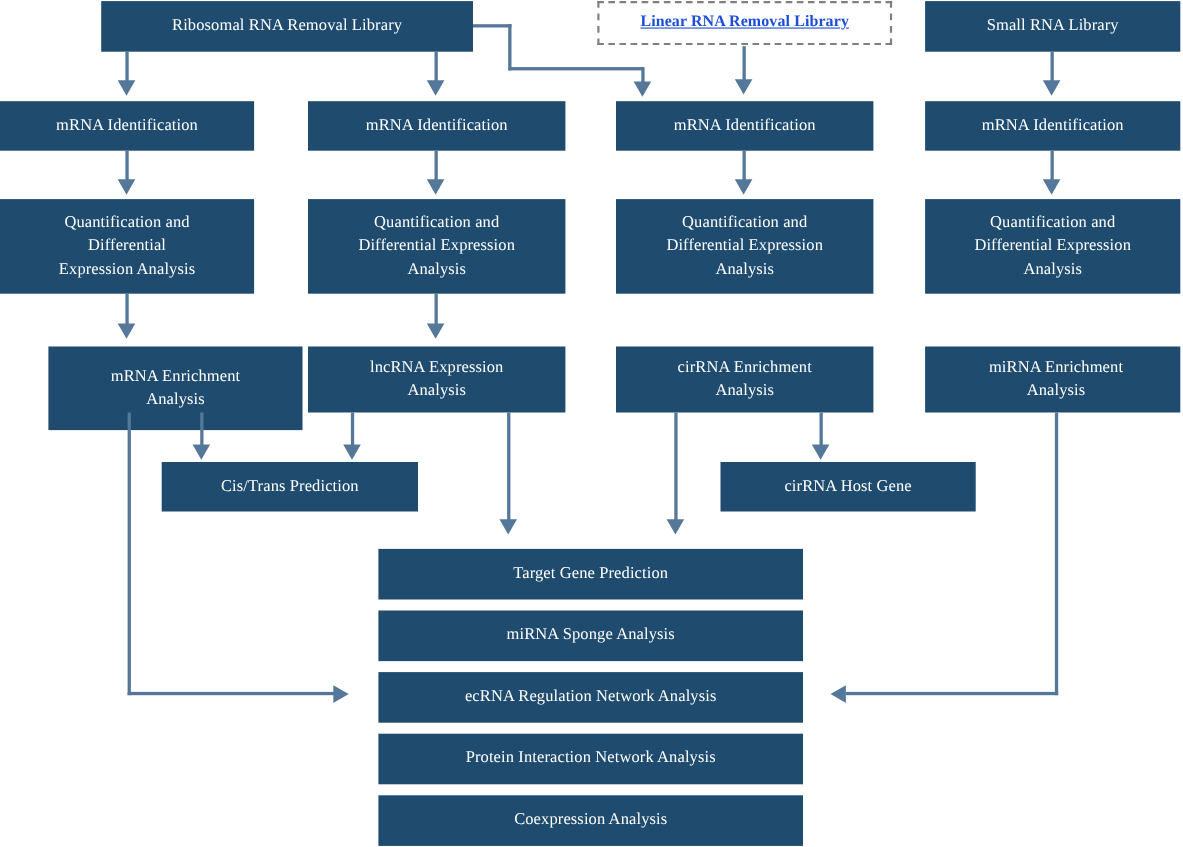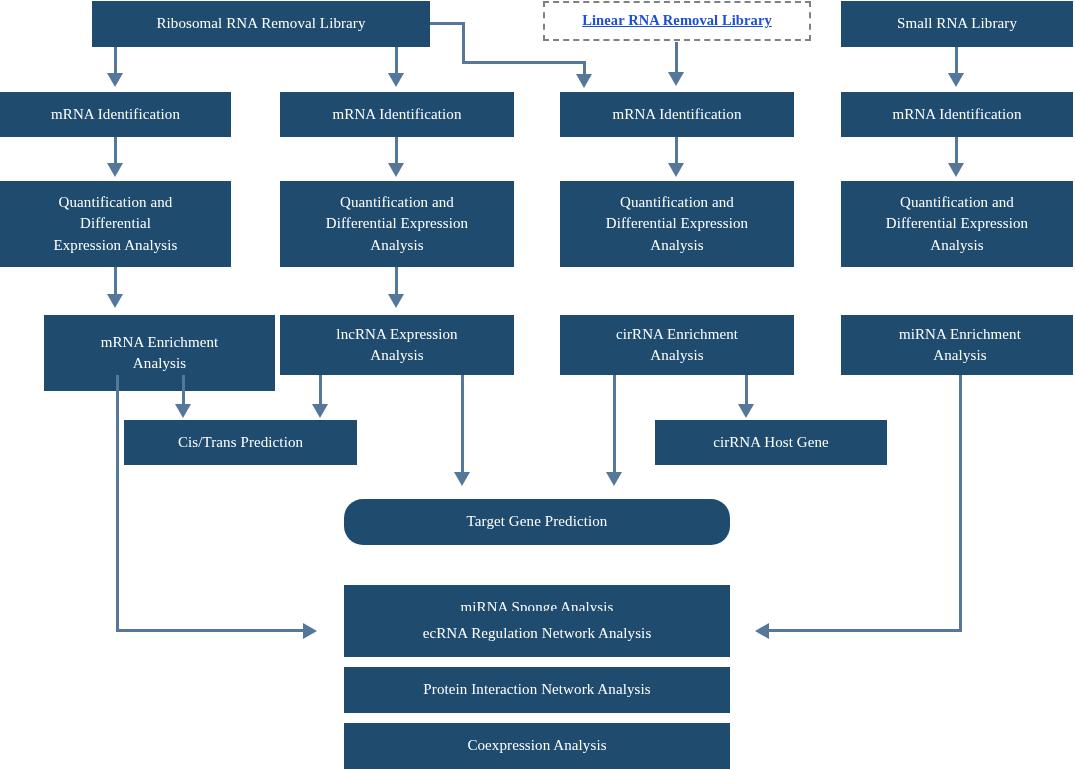--- a/index.html
+++ b/index.html
@@ -156,22 +156,22 @@
   <div class="conn v" style="left:613px; top:375px; height:100px;"></div>
   <div class="arrowhead down" style="left:606px; top:472px;"></div>
 
   <div class="conn v" style="left:745px; top:375px; height:32px;"></div>
   <div class="arrowhead down" style="left:738px; top:404px;"></div>
 
   <div class="conn v" style="left:959px; top:375px; height:257px;"></div>
   <div class="conn h" style="left:769px; top:629px; width:193px;"></div>
   <div class="arrowhead left" style="left:755px; top:623px;"></div>
 
-  <div class="node" style="left:124px; top:420px; width:233px; height:45px;">Cis/Trans Prediction</div>
+  <div class="node" style="left:147px; top:420px; width:233px; height:45px;">Cis/Trans Prediction</div>
   <div class="node" style="left:655px; top:420px; width:232px; height:45px;">cirRNA Host Gene</div>
 
-  <div class="node" style="left:344px; top:499px; width:386px; height:46px;border-radius:19px;">Target Gene Prediction</div>
-  <div class="node" style="left:344px; top:585px; width:386px; height:46px;">miRNA Sponge Analysis</div>
+  <div class="node" style="left:344px; top:499px; width:386px; height:46px;">Target Gene Prediction</div>
+  <div class="node" style="left:344px; top:555px; width:386px; height:46px;">miRNA Sponge Analysis</div>
   <div class="node" style="left:344px; top:611px; width:386px; height:46px;">ecRNA Regulation Network Analysis</div>
   <div class="node" style="left:344px; top:723px; width:386px; height:46px;">Coexpression Analysis</div>
   <div class="node" style="left:344px; top:667px; width:386px; height:46px;">Protein Interaction Network Analysis</div>
 
 </div>
 
 </body></html>

